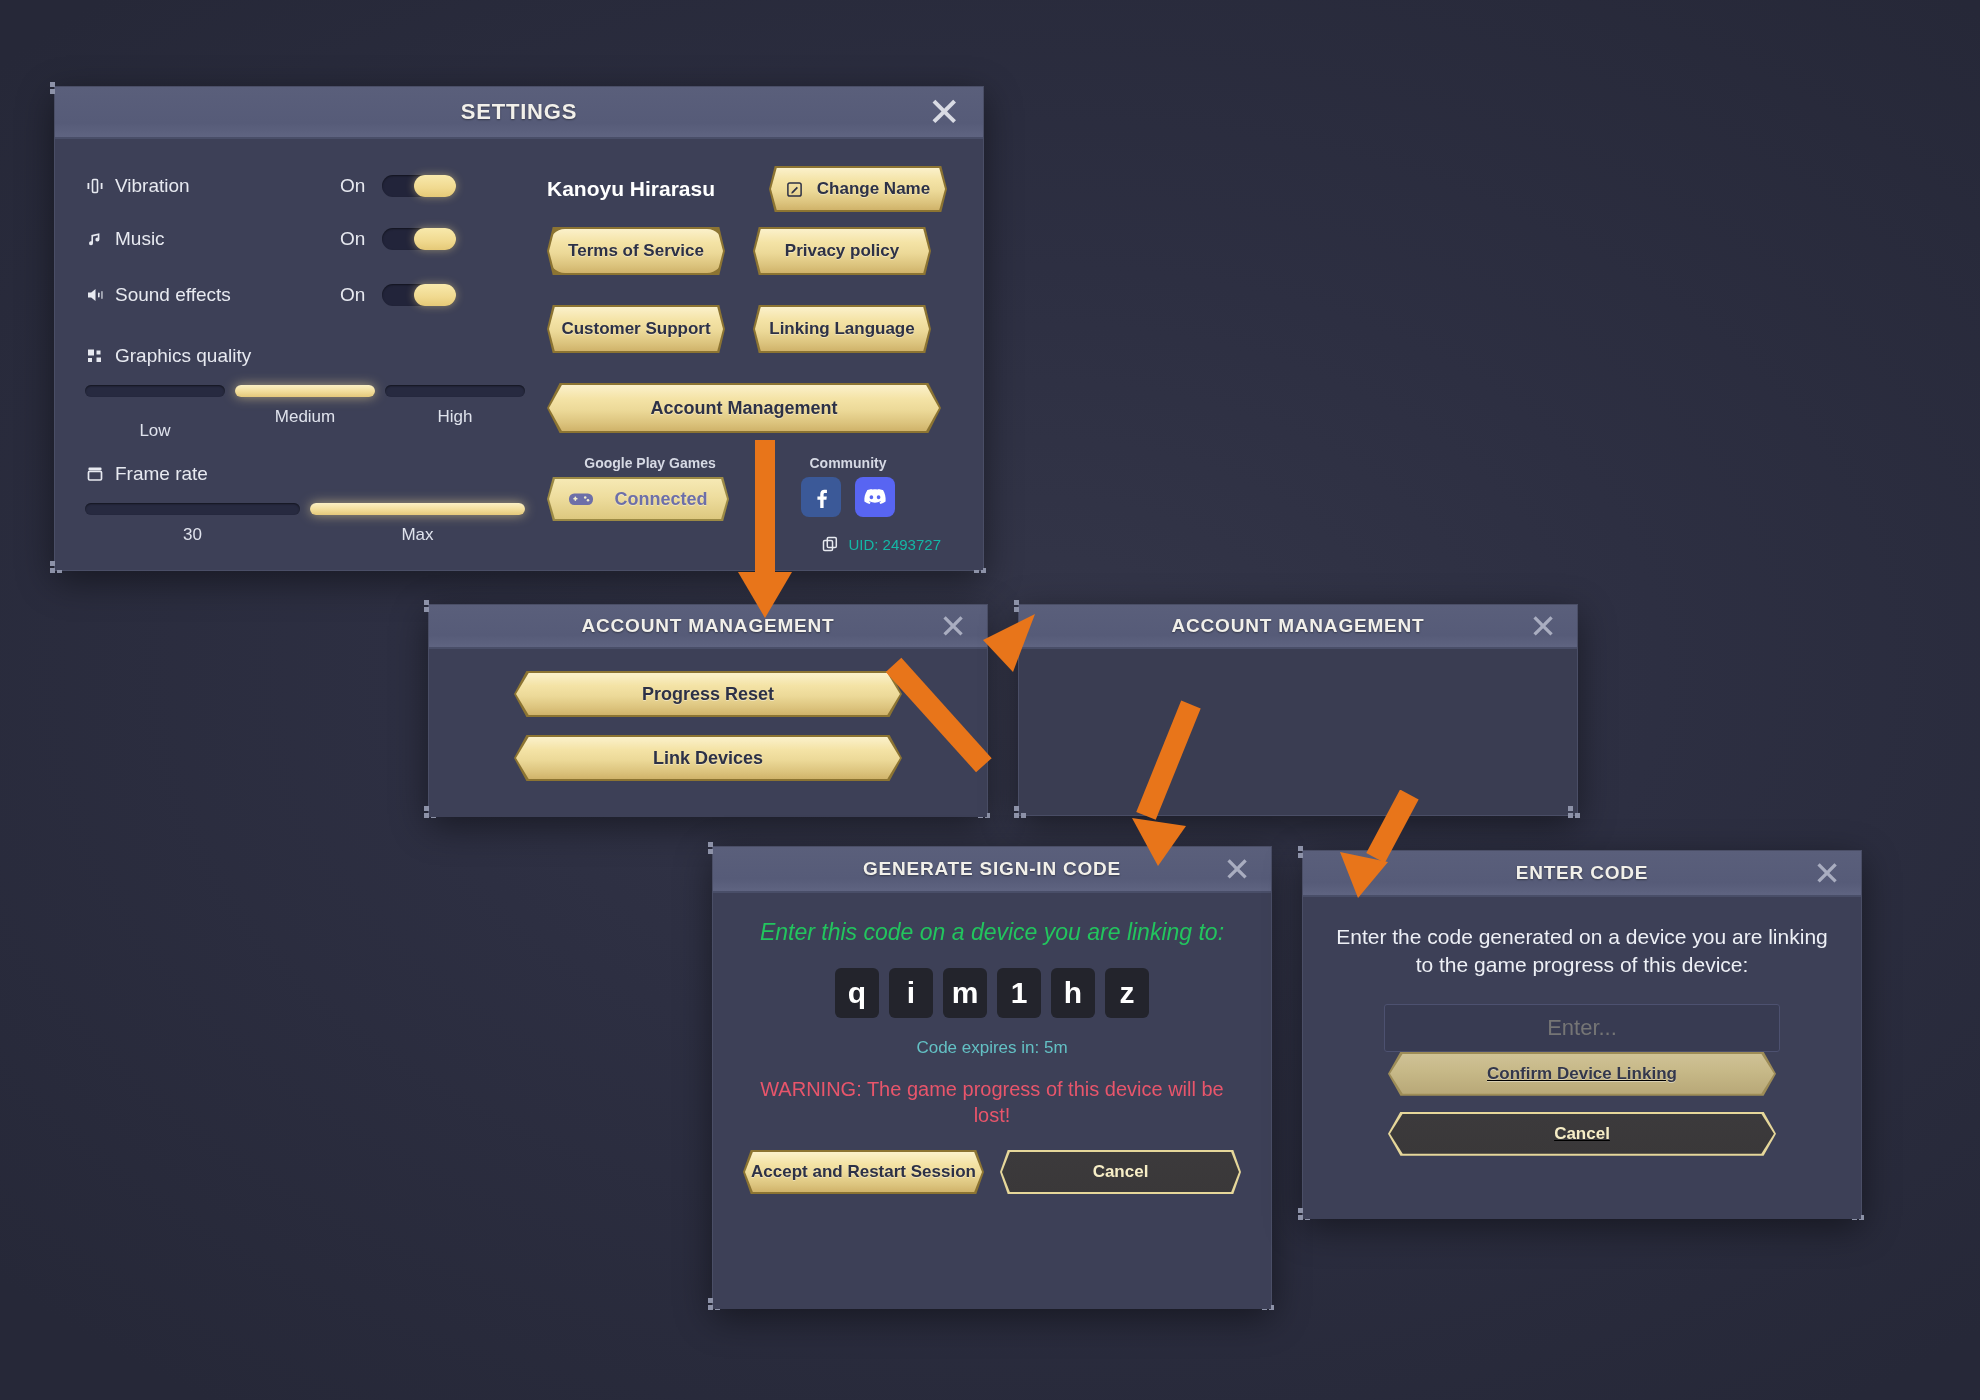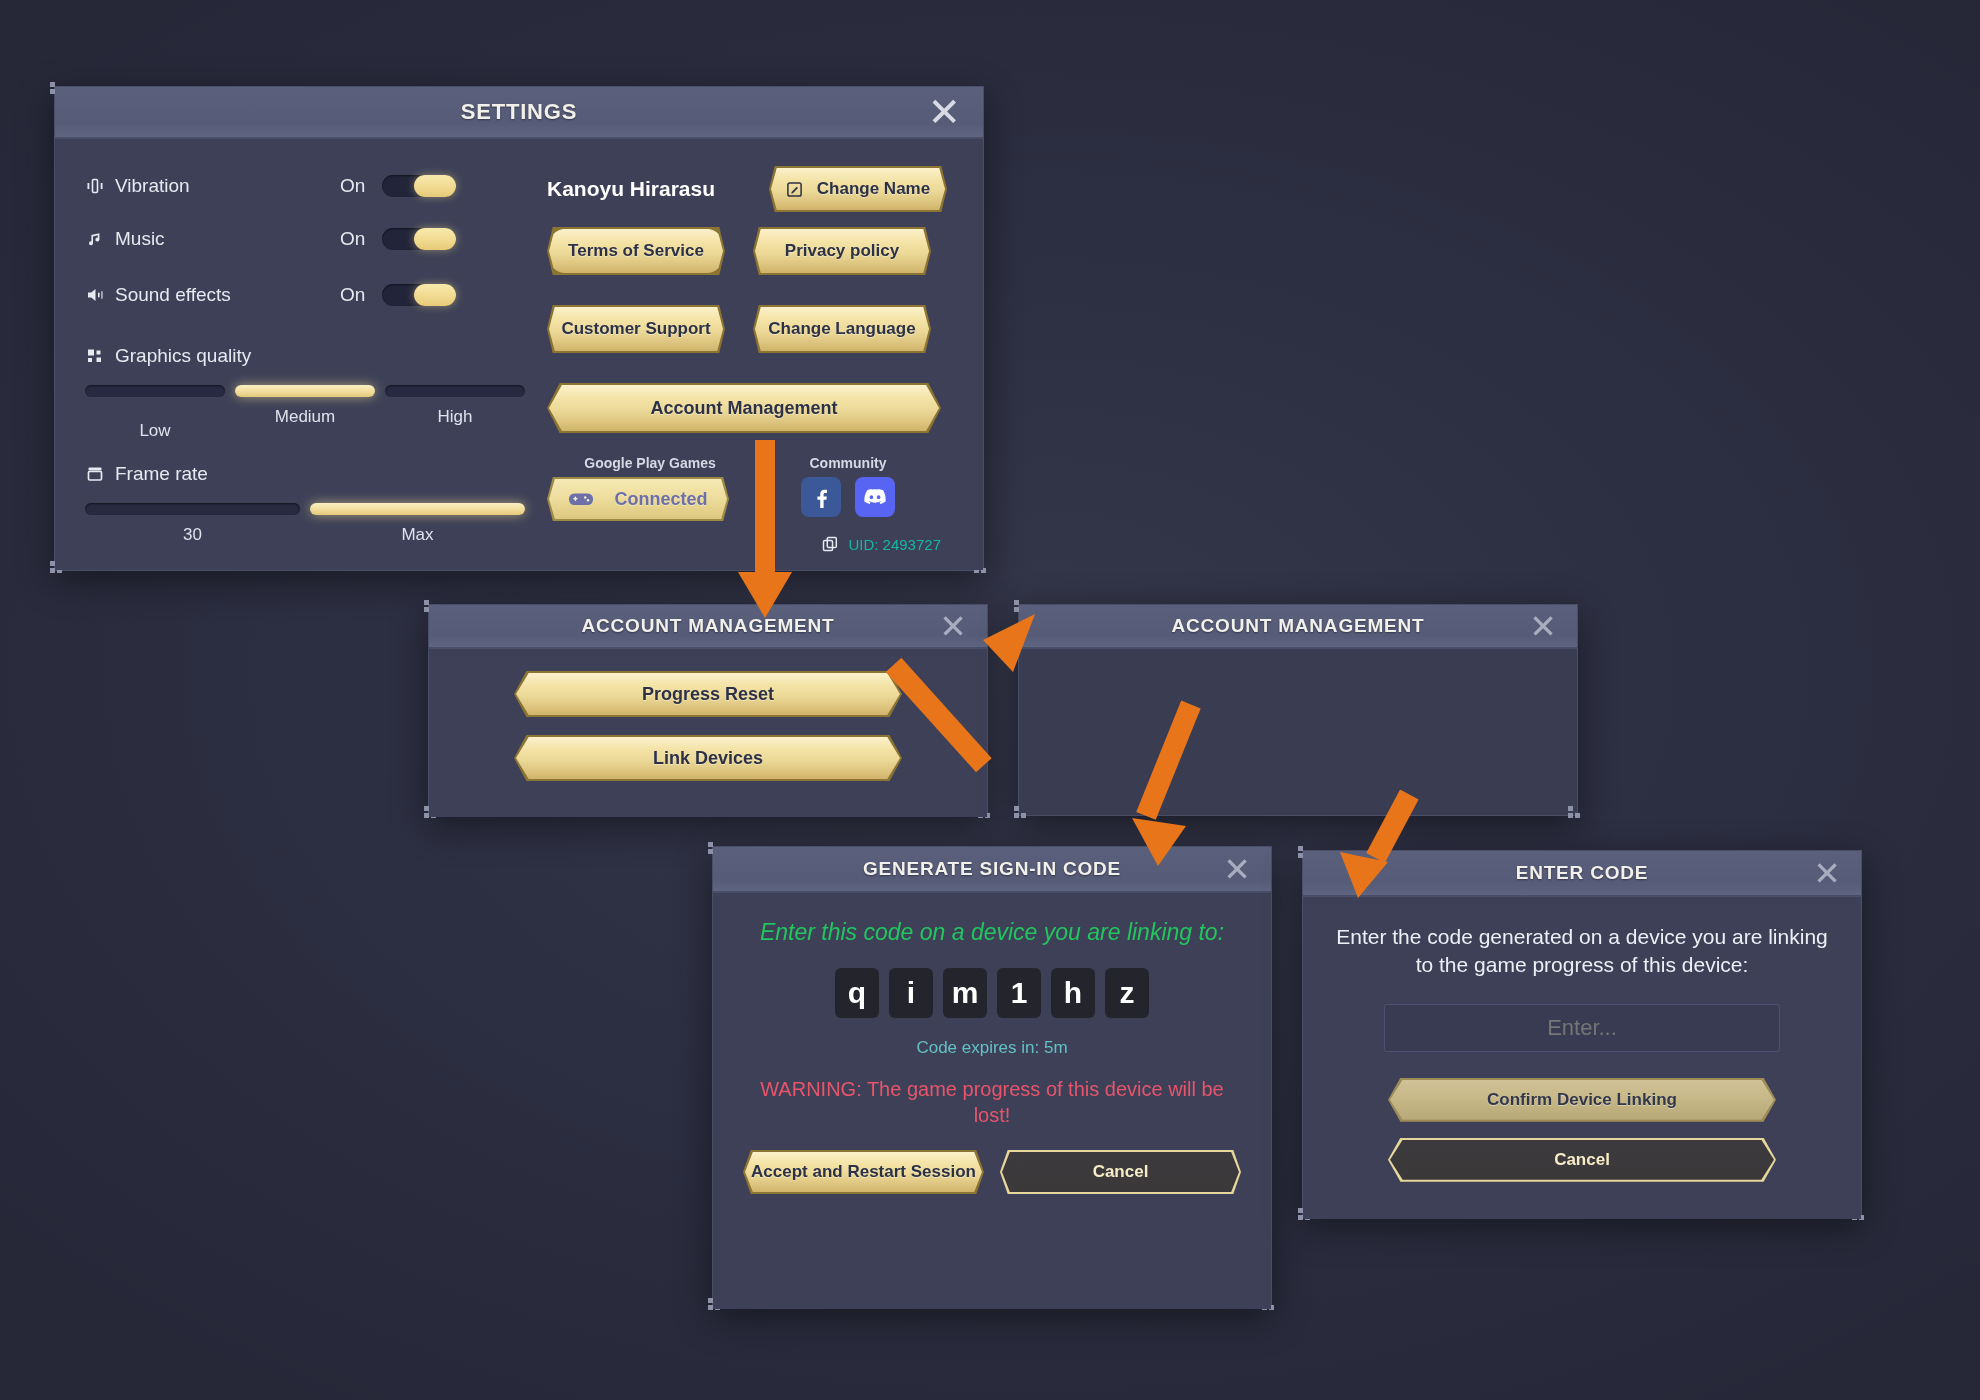--- a/index.html
+++ b/index.html
@@ -312,21 +312,21 @@
         </div>
 
         <div style="display:flex; gap:28px; margin-top:30px;">
           <div class="hex-outer" style="width:178px; height:48px;">
             <div class="hex-inner" style="font-size:17px;">
                 <span>Customer Support</span>
               </div>
           </div>
           <div class="hex-outer" style="width:178px; height:48px;">
             <div class="hex-inner" style="font-size:17px;">
-                <span>Change Language</span>
+                <span>Linking Language</span>
               </div>
           </div>
         </div>
 
         <div style="margin-top:30px;">
           <div class="hex-outer" style="width:394px; height:50px;">
             <div class="hex-inner" style="font-size:18px;">
                 <span>Account Management</span>
               </div>
           </div>
@@ -514,21 +514,21 @@
       <span class="title" style="font-size:19px;">ENTER CODE</span>
       <span class="close-x" style="right:20px; font-size:33px; color:#a9adc0;">✕</span>
     </div>
     <div class="body" style="height:322px; padding:26px 30px 0 30px;">
       <div style="color:#edeff5; font-size:21px; text-align:center; line-height:1.35;">Enter the code generated on a device you are linking to the game progress of this device:</div>
 
       <div style="display:flex; justify-content:center; margin-top:24px;">
         <input class="code-input" type="text" style="width: 396px; height: 48px; font-size: 22px; text-align: center; outline: none;" placeholder="Enter...">
       </div>
 
-      <div style="display:flex; flex-direction:column; align-items:center; gap:16px; margin-top:26px;">
+      <div style="display:flex; flex-direction:column; align-items:center; gap:16px; text-decoration:underline;">
         <div class="hex-outer dim" style="width:388px; height:44px;">
           <div class="hex-inner" style="font-size:17px;">
               <span>Confirm Device Linking</span>
             </div>
         </div>
         <div class="hex-outer dark" style="width:388px; height:44px;">
           <div class="hex-inner" style="font-size:17px;">
               <span>Cancel</span>
             </div>
         </div>

